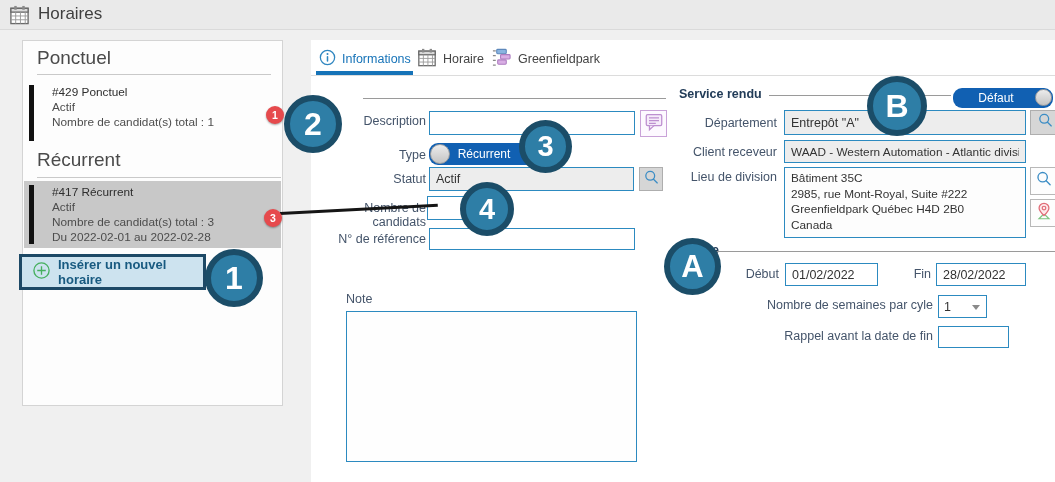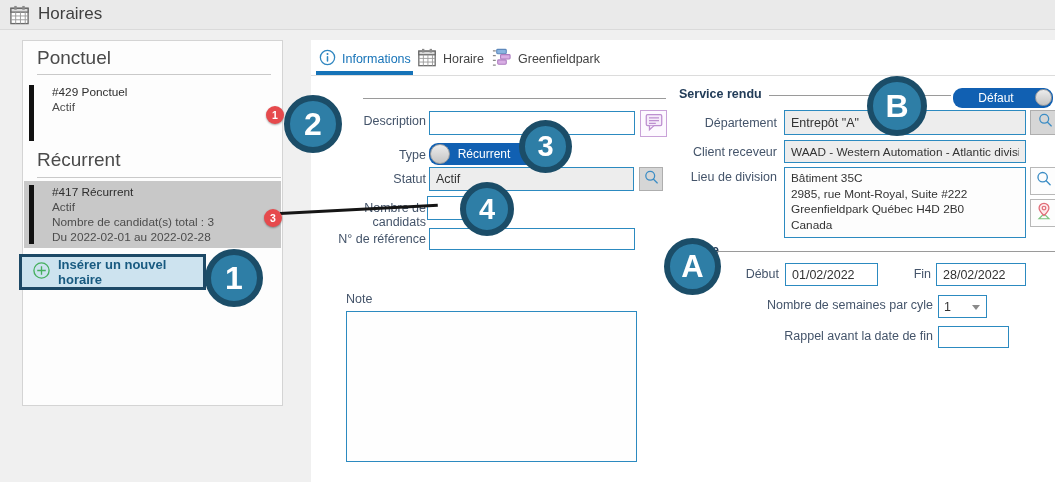--- a/index.html
+++ b/index.html
@@ -91,20 +91,21 @@
 
   <div class="sidebar">
     <div class="side-heading" style="top:6px;">Ponctuel</div>
     <div class="side-sep" style="left:14px; top:33px; width:234px;"></div>
 
     <div class="entry" style="top:40px; height:64px;">
       <div class="bar" style="height:56px;"></div>
       <div class="etext">
         <div class="etitle">#429 Ponctuel</div>
         <div>Actif</div>
+        <div>Nombre de candidat(s) total : 1</div>
       </div>
     </div>
     <div class="badge" style="left:243px; top:65px;">1</div>
 
     <div class="side-heading" style="top:108px;">Récurrent</div>
     <div class="side-sep" style="left:14px; top:136px; width:244px;"></div>
 
     <div class="entry selected" style="top:140px; height:67px;">
       <div class="bar" style="height:59px;"></div>
       <div class="etext">

